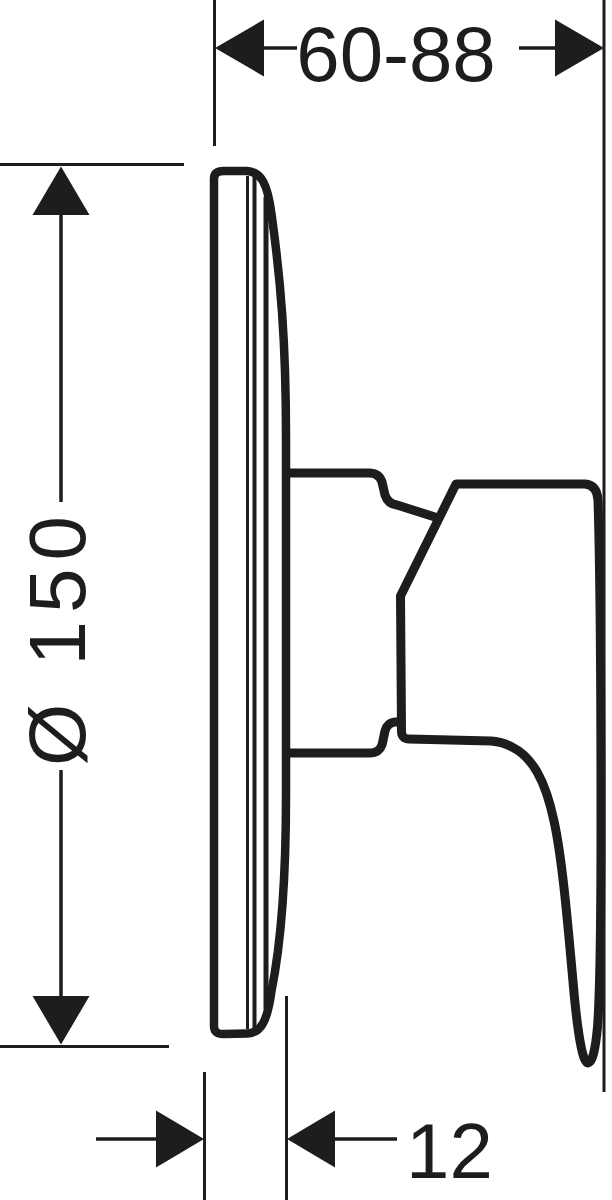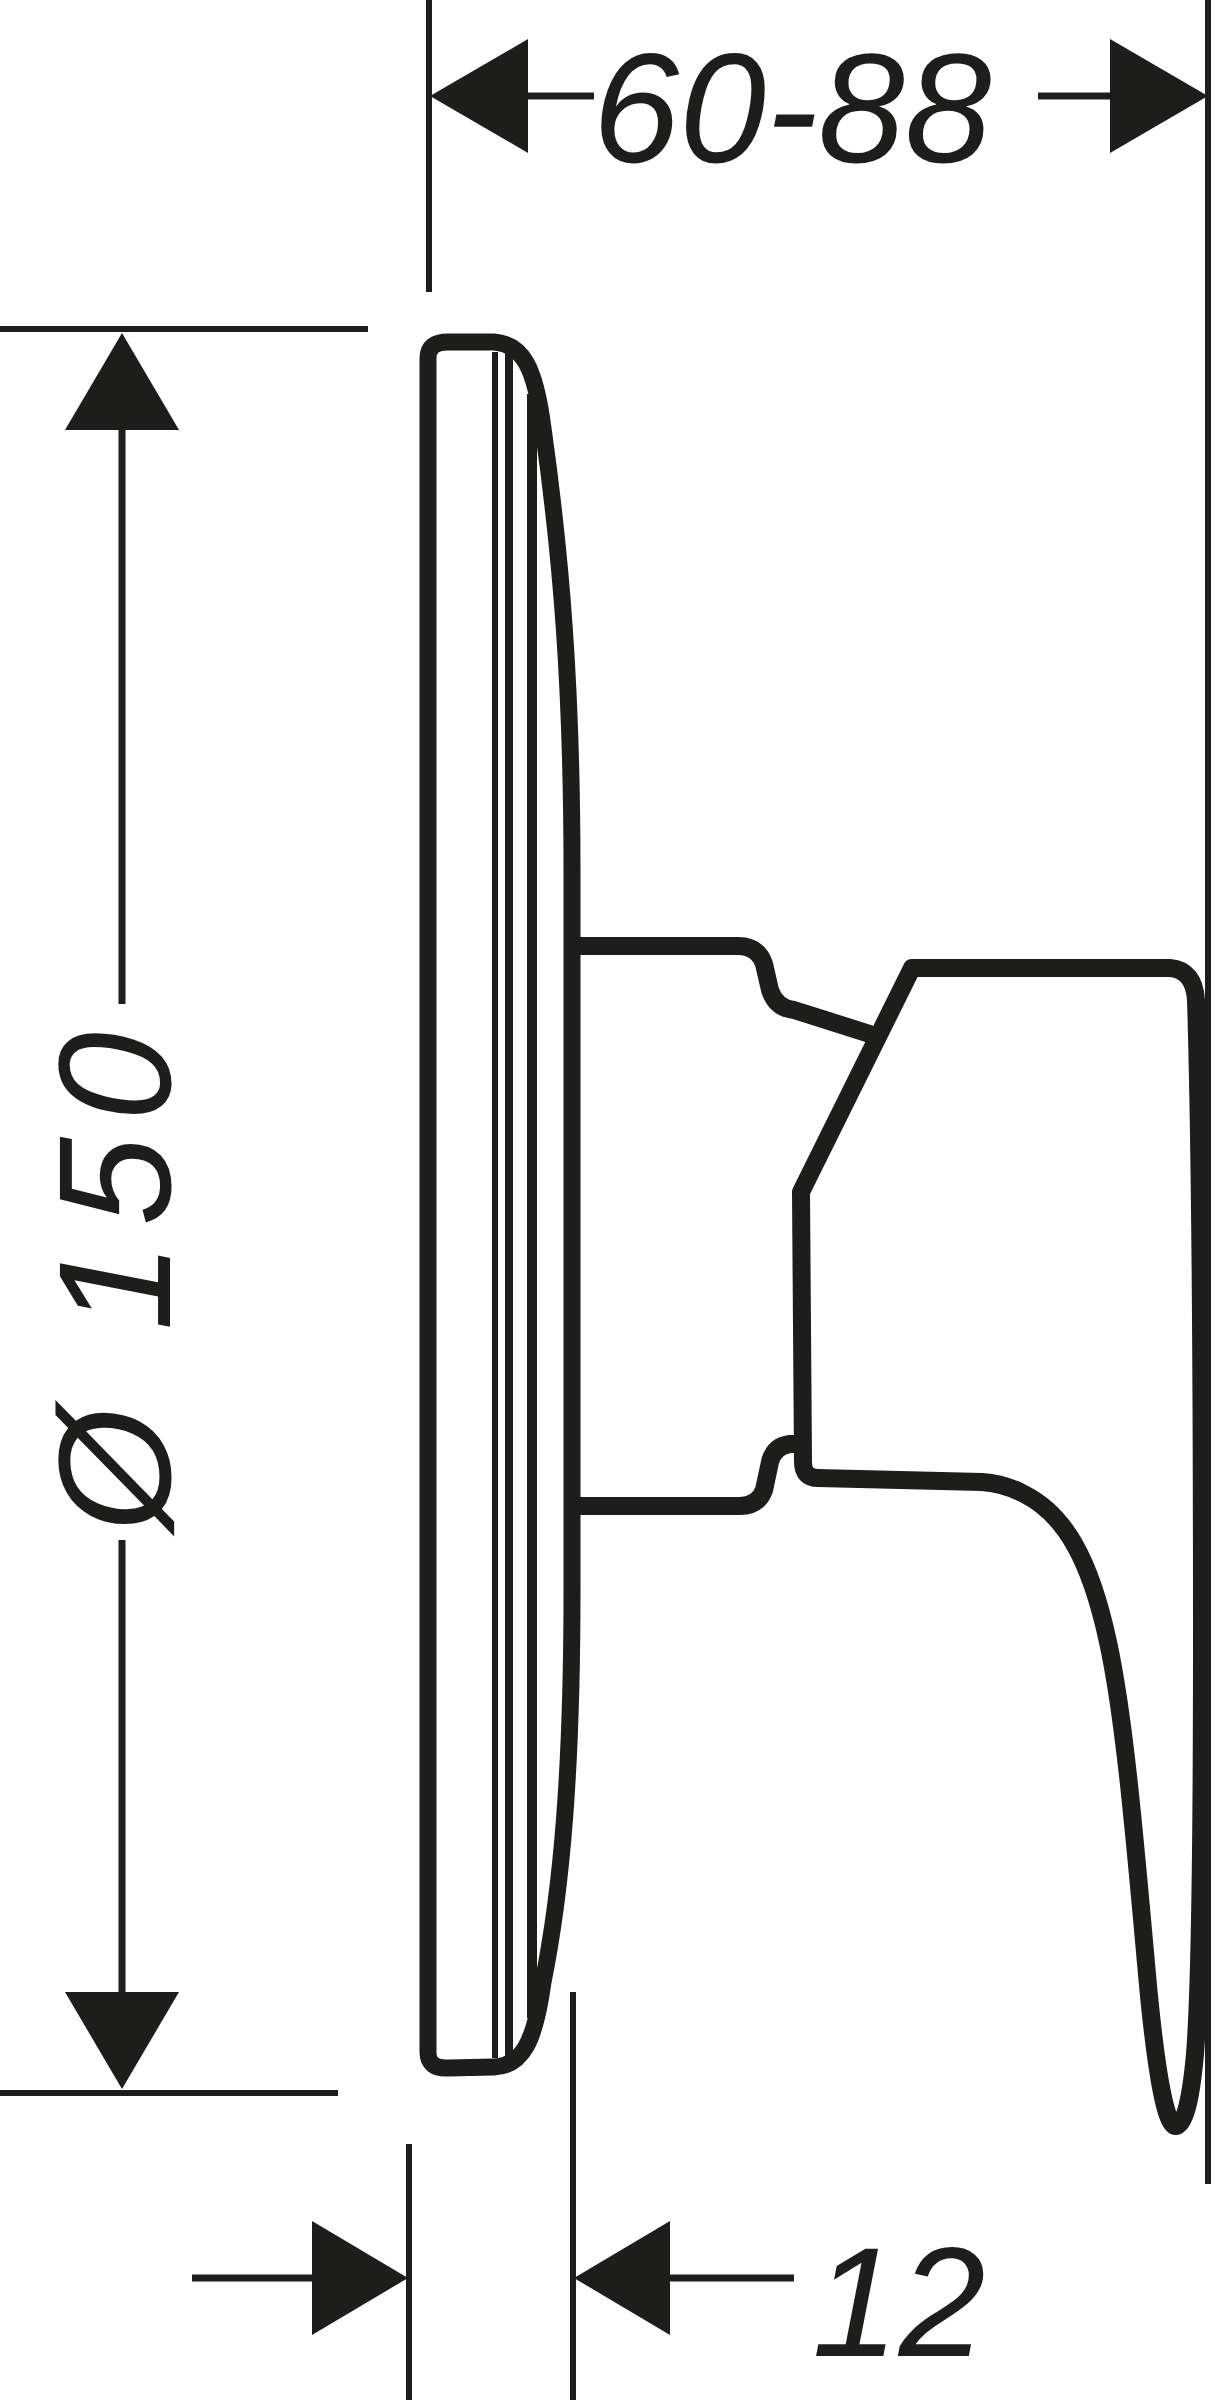--- a/index.html
+++ b/index.html
@@ -4,21 +4,20 @@
 <style>
   html, body {
     margin: 0;
     padding: 0;
     background: #ffffff;
   }
   .canvas-wrap {
     width: 612px;
     height: 1200px;
     overflow: hidden;
-    font-style: italic;
   }
   svg { display: block; }
   .dim-text {
     font-family: "Liberation Sans", "DejaVu Sans", sans-serif;
     font-size: 78px;
     font-weight: 400;
   }
   .dim-text-rotated {
     font-family: "Liberation Sans", "DejaVu Sans", sans-serif;
     font-size: 80px;

